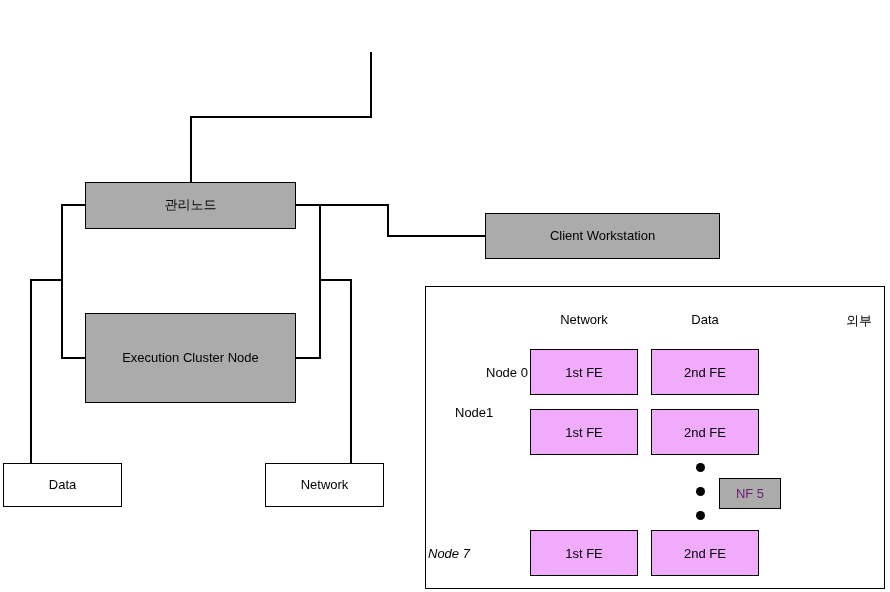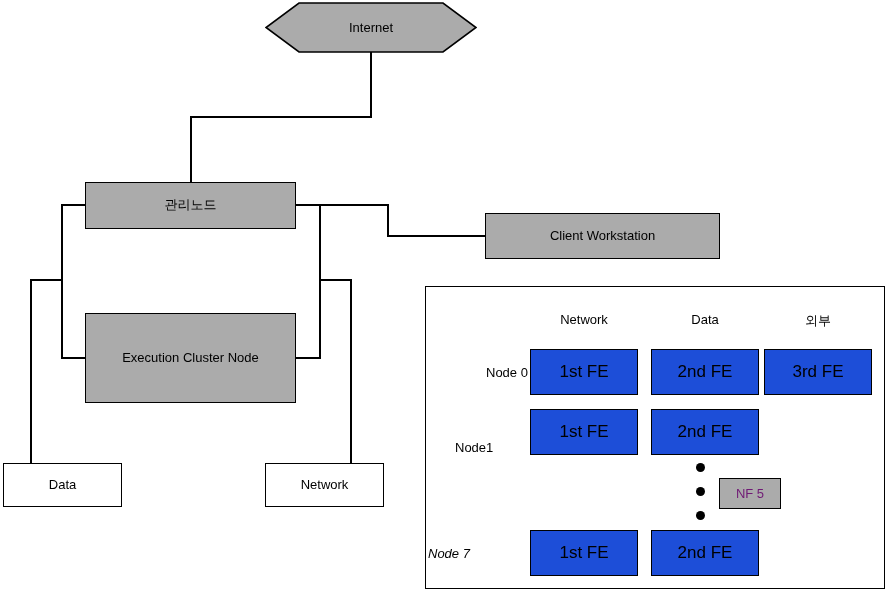--- a/index.html
+++ b/index.html
@@ -72,25 +72,25 @@
   .rowlabel {
     position: absolute;
     font-size: 13px;
     color: #000000;
     white-space: nowrap;
   }
   .fe {
     position: absolute;
     box-sizing: border-box;
     border: 1px solid #000000;
-    background: #1d4ed8;
+    background: #f0abfc;
     display: flex;
     align-items: center;
     justify-content: center;
-    font-size: 17px;
+    font-size: 13px;
     color: #000000;
   }
   .nf {
     position: absolute;
     box-sizing: border-box;
     border: 1px solid #000000;
     background: #ababab;
     display: flex;
     align-items: center;
     justify-content: center;
@@ -120,26 +120,20 @@
       <path d="M 62 280 L 31 280 L 31 463"></path>
 
       <path d="M 296 205 L 320 205 L 320 358 L 296 358"></path>
 
       <path d="M 296 205 L 388 205 L 388 236 L 485 236"></path>
 
       <path d="M 320 280 L 351 280 L 351 463"></path>
     </g>
   </svg>
 
-  <div class="hexwrap" style="left:265px; top:2px; width:212px; height:51px;">
-    <svg width="212" height="51" viewBox="0 0 212 51" xmlns="http://www.w3.org/2000/svg">
-      <polygon points="34,1 178,1 211,25.5 178,50 34,50 1,25.5" fill="#ababab" stroke="#000000" stroke-width="1.6"></polygon>
-    </svg>
-    <div class="hexlabel">Internet</div>
-  </div>
 
   <div class="node gray" style="left:485px; top:213px; width:235px; height:46px;">
     <span>Client Workstation</span>
   </div>
 
   <div class="node gray" style="left:85px; top:182px; width:211px; height:47px;">
     <span>관리노드</span>
   </div>
 
   <div class="node gray" style="left:85px; top:313px; width:211px; height:90px;">
@@ -152,28 +146,27 @@
 
   <div class="node white" style="left:265px; top:463px; width:119px; height:44px;">
     <span>Network</span>
   </div>
 
   <div class="panel" style="left:425px; top:286px; width:460px; height:303px;">
   </div>
 
   <div class="colhead" style="left:530px; top:312px; width:108px;">Network</div>
   <div class="colhead" style="left:651px; top:312px; width:108px;">Data</div>
-  <div class="colhead" style="left:764px; top:312px; width:108px;">외부</div>
+  <div class="colhead" style="left:764px; top:312px; width:108px;text-align:right;">외부</div>
 
   <div class="rowlabel" style="left:450px; top:365px;margin-left:36px;">Node 0</div>
   <div class="fe" style="left:530px; top:349px; width:108px; height:46px;">1st FE</div>
   <div class="fe" style="left:651px; top:349px; width:108px; height:46px;">2nd FE</div>
-  <div class="fe" style="left:764px; top:349px; width:108px; height:46px;">3rd FE</div>
 
-  <div class="rowlabel" style="left:455px; top:440px;">Node1</div>
+  <div class="rowlabel" style="left:455px; top:405px;">Node1</div>
   <div class="fe" style="left:530px; top:409px; width:108px; height:46px;">1st FE</div>
   <div class="fe" style="left:651px; top:409px; width:108px; height:46px;">2nd FE</div>
 
   <div class="dot" style="left:696px; top:463px;"></div>
   <div class="dot" style="left:696px; top:487px;"></div>
   <div class="dot" style="left:696px; top:511px;"></div>
 
   <div class="nf" style="left:719px; top:478px; width:62px; height:31px;">NF 5</div>
 
   <div class="rowlabel" style="left:428px; top:546px;font-style:italic;">Node 7</div>

